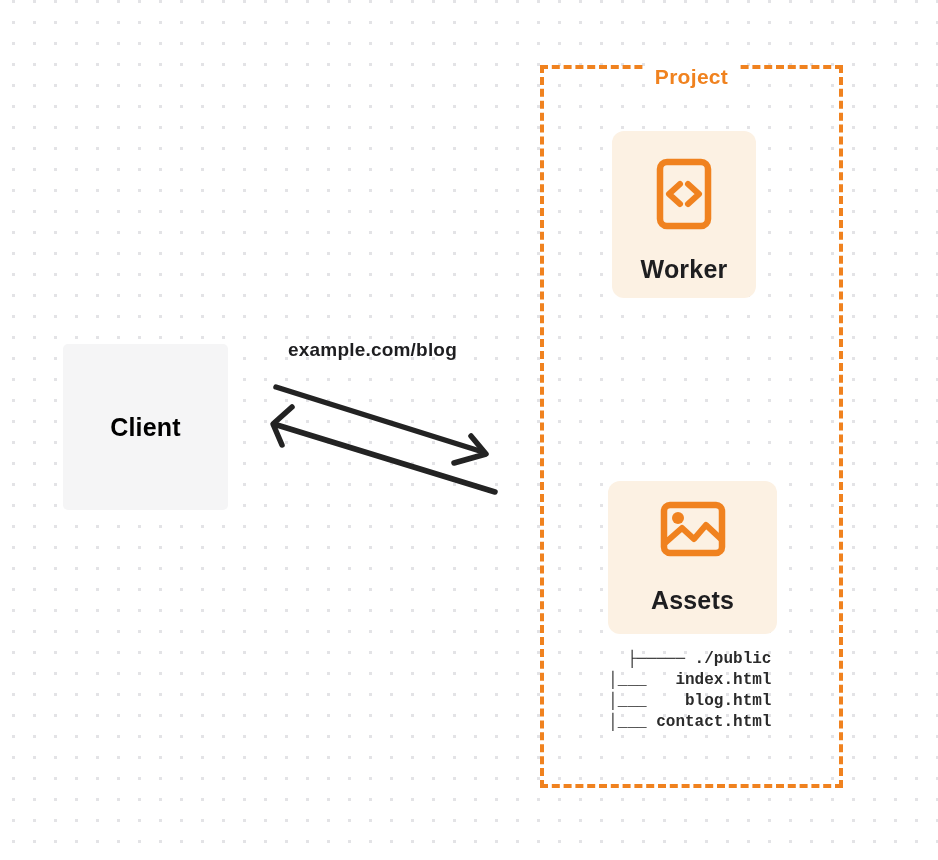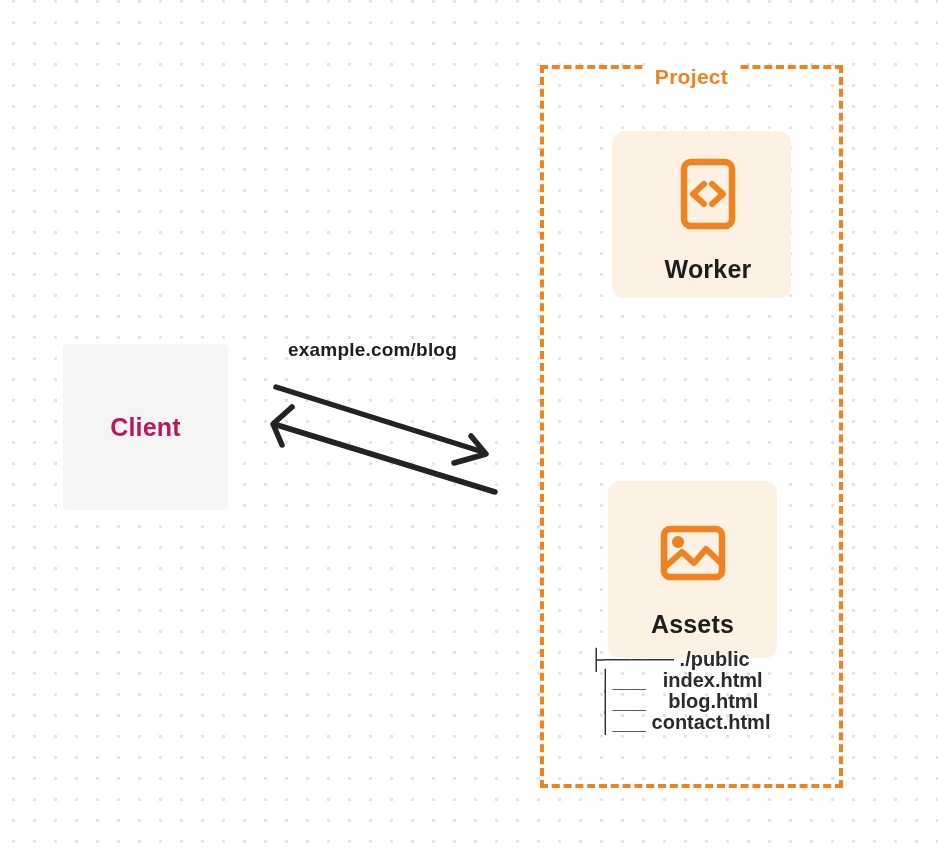--- a/index.html
+++ b/index.html
@@ -7,21 +7,21 @@
   .canvas{
     position:relative;width:938px;height:860px;overflow:hidden;background:#ffffff;
     background-image:radial-gradient(circle,#E3E3E6 1.7px,transparent 1.9px);
     background-size:21px 21px;background-position:3px -9px;
   }
   
   .client-box{
     position:absolute;left:63px;top:344px;width:165px;height:166px;
     background:#F5F5F6;border-radius:5px;display:flex;align-items:center;justify-content:center;
   }
-  .client-box .label{font-size:25px;font-weight:700;color:#be185d;letter-spacing:.2px;}
+  .client-box .label{font-size:25px;font-weight:700;color:#000000;letter-spacing:.2px;}
   
   .request-url{
     position:absolute;left:288px;top:339px;font-size:19px;font-weight:700;color:#1E1E20;
     letter-spacing:.2px;white-space:nowrap;
   }
   
   .arrows{position:absolute;left:0;top:0;width:938px;height:860px;pointer-events:none;}
   
   .project-box{
     position:absolute;left:540px;top:65px;width:303px;height:723px;box-sizing:border-box;
@@ -32,33 +32,33 @@
   }
   .project-label{
     display:inline-block;background:#ffffff;padding:0 9px;font-size:21px;font-weight:700;
     color:#F0821F;letter-spacing:.3px;line-height:28px;
   }
   
   .card{
     position:absolute;background:#FCF1E3;border-radius:12px;display:flex;flex-direction:column;
     align-items:center;
   }
-  .worker-card{left:612px;top:131px;width:166px;height:167px;padding-top:27px;box-sizing:content-box;padding-left:13px;}
-  .assets-card{left:608px;top:481px;width:169px;height:165px;padding-top:44px;}
+  .worker-card{left:612px;top:131px;width:144px;height:167px;padding-top:27px;box-sizing:content-box;}
+  .assets-card{left:608px;top:481px;width:169px;height:165px;padding-top:20px;}
   .worker-card{height:140px;}
   .assets-card{height:133px;}
   .card .card-label{font-size:25px;font-weight:700;color:#1E1E20;letter-spacing:.2px;}
   .worker-card .card-label{margin-top:25px;}
   .assets-card .card-label{margin-top:29px;}
   .icon-box{line-height:0;}
   
   .file-tree{
     position:absolute;left:589px;top:649px;margin:0;
-    font-family:Liberation Sans, sans-serif;
-    font-size:20px;line-height:21px;color:#2B2B2B;white-space:pre;font-weight:700;
+    font-family:Liberation Mono, monospace;
+    font-size:16px;line-height:21px;color:#2B2B2B;white-space:pre;font-weight:700;text-align:right;
   }
 </style>
 </head>
 <body>
 
 <div class="canvas">
 
   <div class="client-box">
     <span class="label">Client</span>
   </div>

